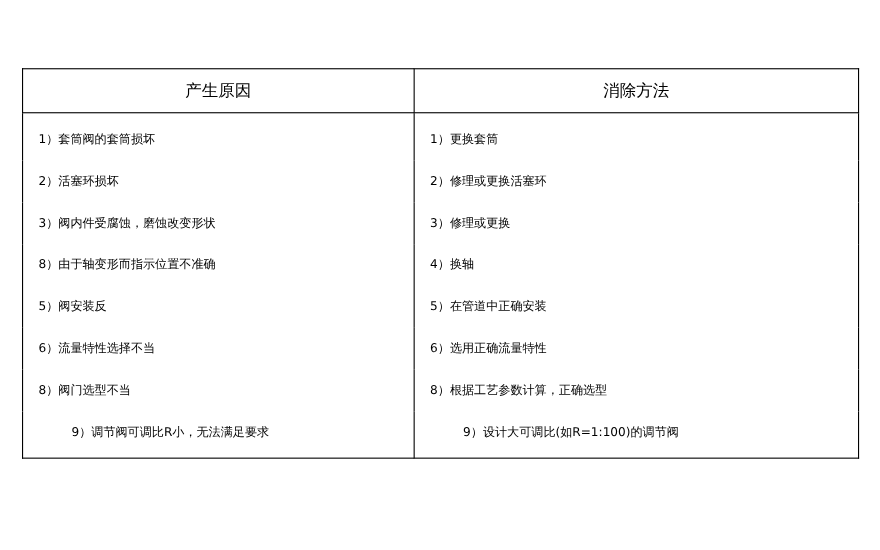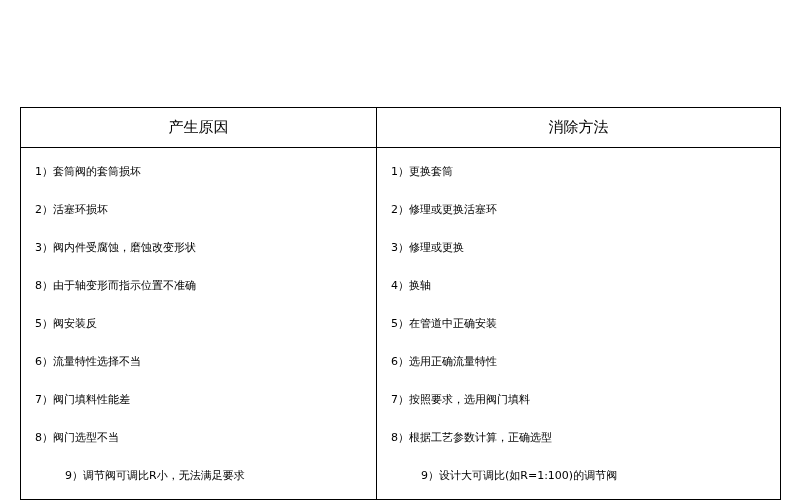--- a/index.html
+++ b/index.html
@@ -12,21 +12,20 @@
     height: 500px;
     font-family: "DejaVu Sans", "Liberation Sans", sans-serif;
     color: #000000;
     overflow: hidden;
   }
   .page {
     position: relative;
     width: 800px;
     height: 436px;
     box-sizing: border-box;
-    margin-top: 45px;
   }
   .table-wrap {
     position: absolute;
     left: 20px;
     top: 62px;
     width: 760px;
   }
   table.cause-table {
     border-collapse: collapse;
     width: 760px;
@@ -99,24 +98,20 @@
         </tr>
         <tr>
           <td>5）阀安装反</td>
           <td>5）在管道中正确安装</td>
         </tr>
         <tr>
           <td>6）流量特性选择不当</td>
           <td>6）选用正确流量特性</td>
         </tr>
         <tr>
-          <td>7）阀门填料性能差</td>
-          <td>7）按照要求，选用阀门填料</td>
-        </tr>
-        <tr>
           <td>8）阀门选型不当</td>
           <td>8）根据工艺参数计算，正确选型</td>
         </tr>
         <tr>
           <td>9）调节阀可调比R小，无法满足要求</td>
           <td>9）设计大可调比(如R=1:100)的调节阀</td>
         </tr>
       </tbody>
     </table>
   </div>

